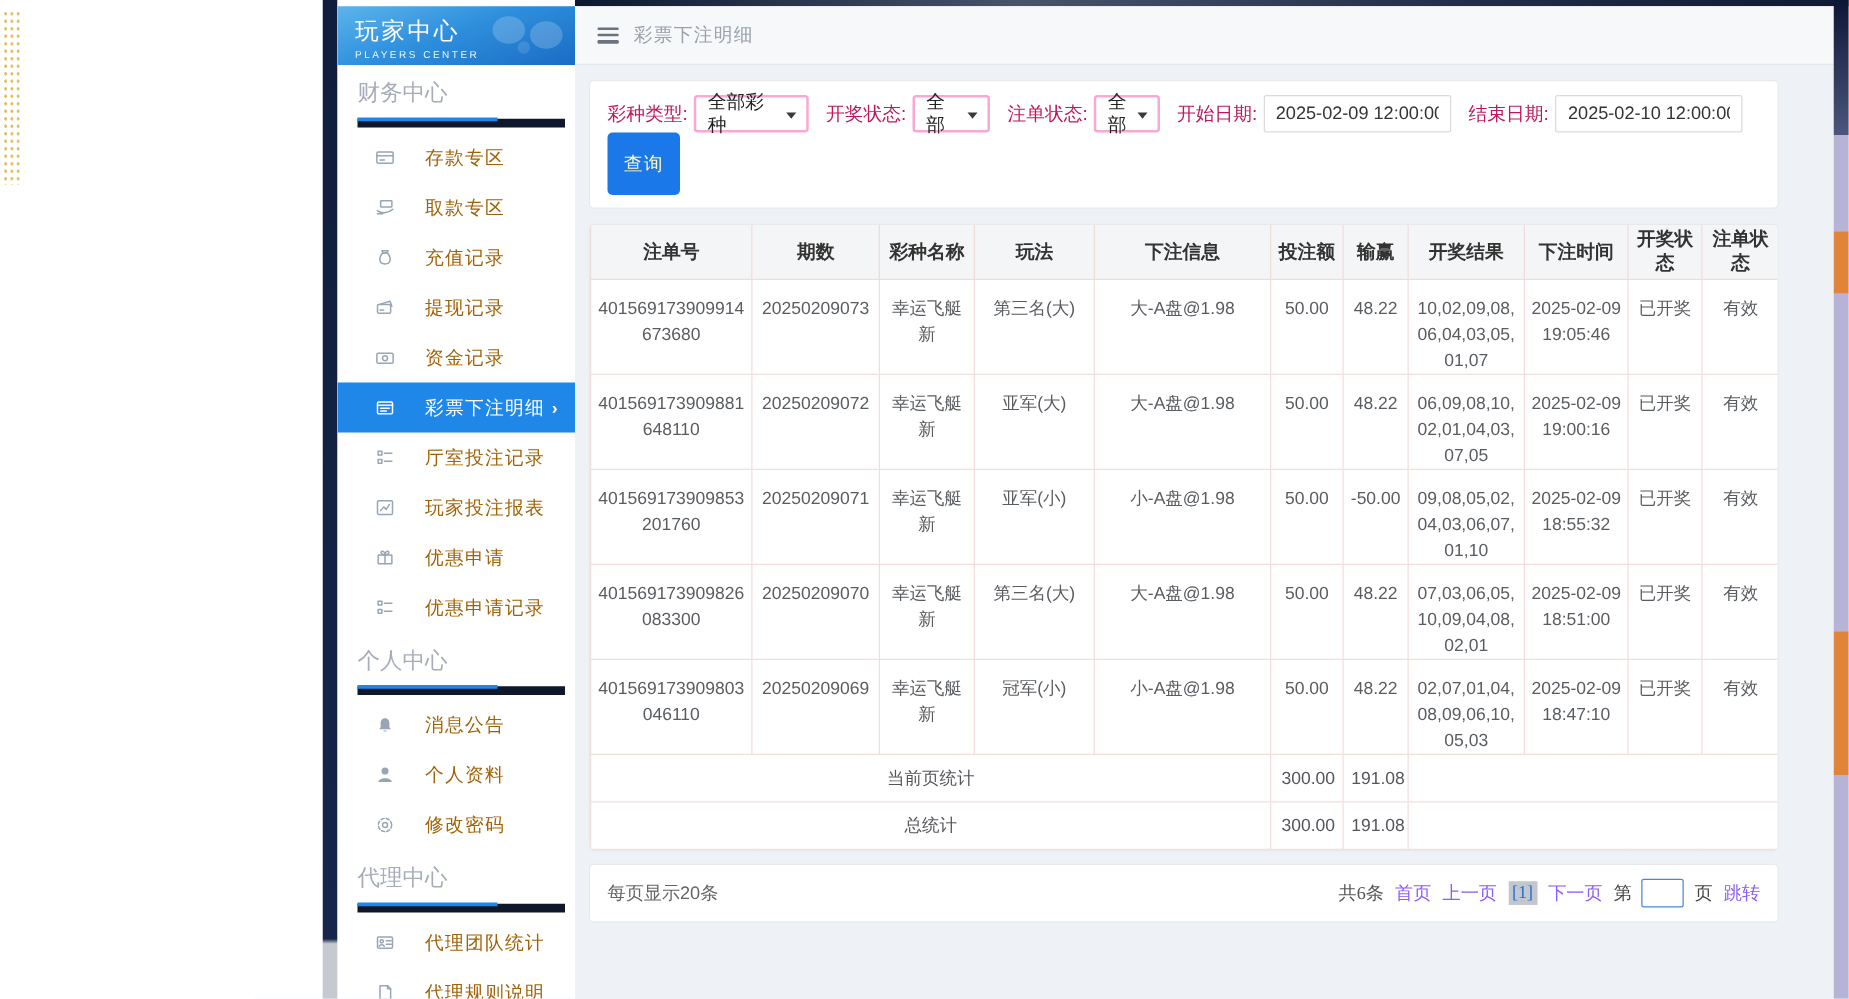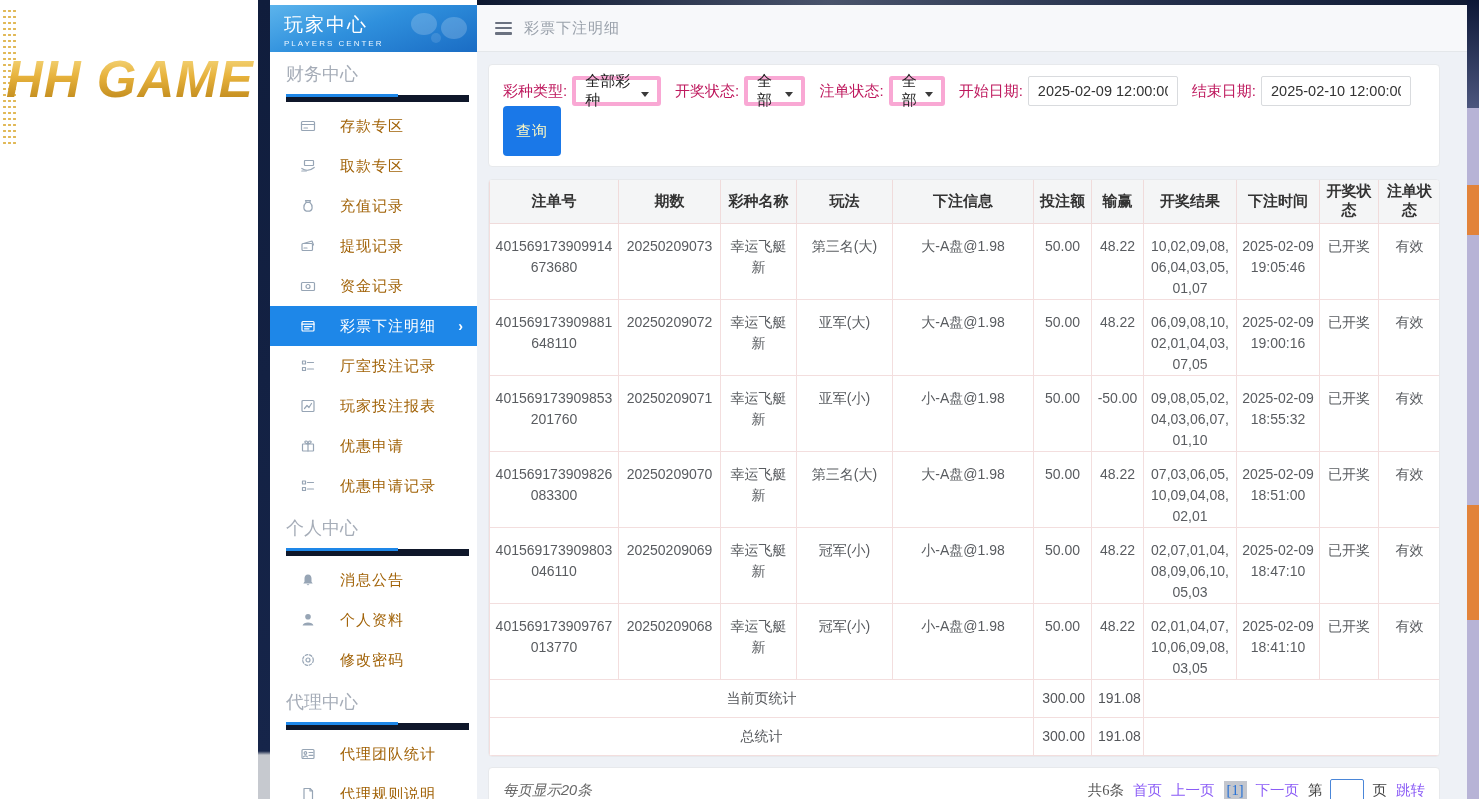--- a/index.html
+++ b/index.html
@@ -13,21 +13,21 @@
   .logo-text { position:absolute; left:6px; top:50px; width:252px; overflow:hidden;
     font-size:51px; font-weight:900; font-style:italic; letter-spacing:1px; white-space:nowrap;
     background:linear-gradient(180deg,#f8e08d 0%,#e7b23c 45%,#b37d12 100%);
     -webkit-background-clip:text; background-clip:text; color:transparent; }
 
   
   .dark-divider { width:12px; height:100%; flex:0 0 auto;
     background:linear-gradient(180deg,#101d3c 0%,#16254a 94%,#c6c9cf 94.5%); }
 
   
-  .sidebar { width:207px; height:100%; background:#fff; flex:0 0 auto; padding-top:5px; overflow:hidden; }
+  .sidebar { width:190px; height:100%; background:#fff; flex:0 0 auto; padding-top:5px; overflow:hidden; }
   .side-banner { height:47px; position:relative; overflow:hidden;
     background:linear-gradient(160deg,#5cb4ec 0%,#2f90dd 45%,#1a6cc4 100%); padding:7px 0 0 14px; }
   .side-banner .t1 { color:#fff; font-size:19px; letter-spacing:2px; }
   .side-banner .t2 { color:#eaf5ff; font-size:8px; letter-spacing:2px; margin-top:1px; }
   .gamepad-ghost { position:absolute; right:10px; top:6px; width:56px; height:30px; opacity:.35; }
   .gamepad-ghost div { position:absolute; background:rgba(255,255,255,.55); border-radius:50%; }
   .gp1 { width:26px; height:22px; left:0; top:2px; }
   .gp2 { width:26px; height:22px; right:0; top:6px; }
   .gp3 { width:10px; height:10px; left:20px; top:22px; opacity:.6; }
 
@@ -53,21 +53,21 @@
   .burger i { display:block; height:2.5px; background:#6b7280; border-radius:1px; }
   .topbar .pg-title { margin-left:12px; font-size:15px; color:#9aa1ab; letter-spacing:1px; }
 
   .content { padding:12px 0 0 11px; }
   .card { width:952px; background:#fff; border:1px solid #e7e9ec; border-radius:4px; }
 
   
   .filter-card { padding:11px 14px 10px; }
   .filter-row { display:flex; align-items:center; }
   .f-label { font-size:15px; color:#be185d; margin-right:5px; white-space:nowrap; }
-  .sel { position:relative; height:30px; border:4px solid #f9a8d4; border-radius:3px; background:#fff;
+  .sel { position:relative; height:30px; border:2px solid #f9a8d4; border-radius:3px; background:#fff;
     display:flex; align-items:center; padding:0 24px 0 9px; font-size:15px; color:#222; cursor:pointer; margin-right:14px; }
   .sel::after { content:""; position:absolute; right:8px; top:12px; border-left:4.5px solid transparent;
     border-right:4.5px solid transparent; border-top:5.5px solid #3a3a3a; }
   .sel.w-lottery { width:118px; }
   .sel.w-draw   { width:74px; }
   .sel.w-order  { width:60px; }
   .date-input { height:30px; width:150px; border:1px solid #d9dbde; border-radius:2px; padding:0 9px;
     font-size:14.5px; color:#333; font-family:inherit; margin-right:14px; background:#fff; }
   .btn-search { width:58px; height:50px; background:#1a78e8; color:#fef9c3; border:none;
     border-radius:4px; font-size:15px; cursor:pointer; font-family:inherit; letter-spacing:1px; }
@@ -83,38 +83,37 @@
   td.brk { word-break:break-all; }
   tr.sum-row td { height:38px; vertical-align:middle; padding:0 6px; color:#54565a; }
   tr.sum-row td.num { text-align:right; }
   table col.c0{width:129px} table col.c1{width:102px} table col.c2{width:76px}
   table col.c3{width:96px}  table col.c4{width:141px} table col.c5{width:58px}
   table col.c6{width:52px}  table col.c7{width:93px}  table col.c8{width:83px}
   table col.c9{width:59px}  table col.c10{width:62px}
 
   
   .pager-card { margin-top:10px; height:47px; display:flex; align-items:center; justify-content:space-between; padding:0 14px; }
-  .pager-left { font-size:14.5px; color:#666;font-style:italic; }
+  .pager-left { font-size:14.5px; color:#666; }
   .pager-right { display:flex; align-items:center; font-size:14.5px; color:#555; }
   .pager-right > * { margin-left:9px;font-family:Liberation Serif, serif; }
   .pg-link { color:#8b5cf6; cursor:pointer; text-decoration:none; }
   .pg-current { color:#2470d6; background:#c3c6cd; padding:1px 3px; cursor:default; }
   .pg-input { width:34px; height:23px; border:1px solid #4a86d8; border-radius:2px; margin-left:7px; padding:0 4px; font-family:inherit; }
   .pg-txt { color:#444; }
 
   
   .right-strip { position:absolute; right:0; top:0; width:12px; height:799px; z-index:50; }
   .right-strip div { width:12px; }
 </style>
 </head>
 <body>
 
 <div class="logo-pane">
   <div class="logo-sparkle"></div>
-  <div class="logo-text">HH GAME</div>
 </div>
 
 <div class="dark-divider"></div>
 
 <div class="sidebar">
   <div class="side-banner">
     <div class="t1">玩家中心</div>
     <div class="t2">PLAYERS CENTER</div>
     <div class="gamepad-ghost">
       <div class="gp1"></div>
@@ -414,33 +413,20 @@
               <td>幸运飞艇新</td>
               <td>冠军(小)</td>
               <td>小-A盘@1.98</td>
               <td>50.00</td>
               <td>48.22</td>
               <td class="brk">02,07,01,04,08,09,06,10,05,03</td>
               <td>2025-02-09 18:47:10</td>
               <td>已开奖</td>
               <td>有效</td>
             </tr>
-            <tr class="data-row">
-              <td class="brk">401569173909767013770</td>
-              <td>20250209068</td>
-              <td>幸运飞艇新</td>
-              <td>冠军(小)</td>
-              <td>小-A盘@1.98</td>
-              <td>50.00</td>
-              <td>48.22</td>
-              <td class="brk">02,01,04,07,10,06,09,08,03,05</td>
-              <td>2025-02-09 18:41:10</td>
-              <td>已开奖</td>
-              <td>有效</td>
-            </tr>
             <tr class="sum-row">
               <td colspan="5">当前页统计</td>
               <td class="num">300.00</td>
               <td class="num">191.08</td>
               <td colspan="4"></td>
             </tr>
             <tr class="sum-row">
               <td colspan="5">总统计</td>
               <td class="num">300.00</td>
               <td class="num">191.08</td>

